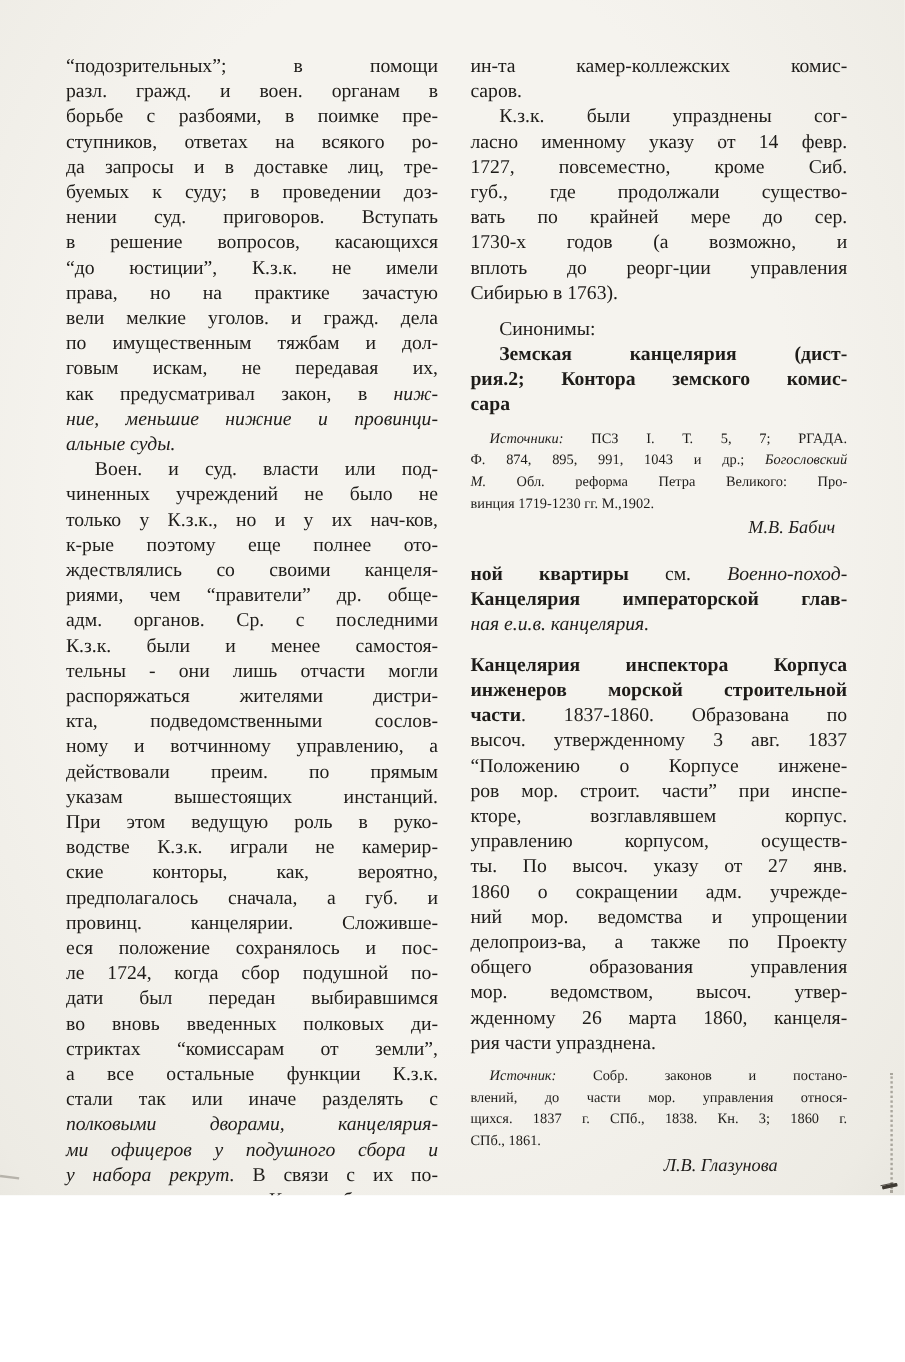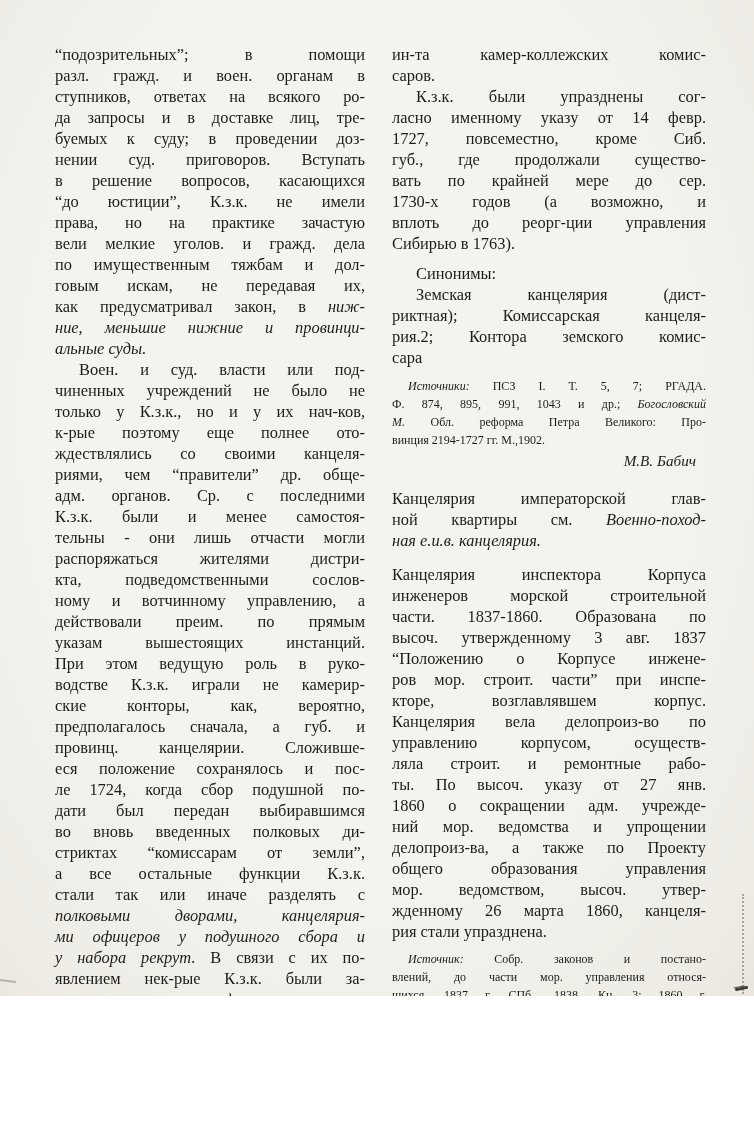--- a/index.html
+++ b/index.html
@@ -21,21 +21,21 @@
     white-space:normal;
   }
   .line.endline{text-align-last:left;}
   .line.indent{text-indent:24px;}
   .block.small .line{font-size:12px;line-height:18px;}
   .block.small .line.indent{text-indent:16px;}
   .block.byline .line{
     font-size:15.2px;line-height:20px;font-style:italic;
     text-align:left;text-align-last:right;
   }
-  .line b{font-weight:normal;}
+  .line b{font-weight:bold;}
   .line i{}
   .page-number{
     position:absolute;left:318px;top:1061px;width:64px;
     font-size:20px;text-align:left;
   }
   
   .artifact{position:absolute;pointer-events:none;}
   .edge-dotted-line{
     right:10px;bottom:2px;height:100px;width:0;
     border-left:2px dotted #8d897f;opacity:.7;
@@ -61,20 +61,21 @@
   }
 </style>
 </head>
 <body>
 
 <div class="page">
   <div class="col col-left">
       <div class="block body">
         <div class="line">“подозрительных”; в помощи</div>
         <div class="line">разл. гражд. и воен. органам в</div>
+        <div class="line">борьбе с разбоями, в поимке пре-</div>
         <div class="line">ступников, ответах на всякого ро-</div>
         <div class="line">да запросы и в доставке лиц, тре-</div>
         <div class="line">буемых к суду; в проведении доз-</div>
         <div class="line">нении суд. приговоров. Вступать</div>
         <div class="line">в решение вопросов, касающихся</div>
         <div class="line">“до юстиции”, К.з.к. не имели</div>
         <div class="line">права, но на практике зачастую</div>
         <div class="line">вели мелкие уголов. и гражд. дела</div>
         <div class="line">по имущественным тяжбам и дол-</div>
         <div class="line">говым искам, не передавая их,</div>
@@ -130,57 +131,54 @@
         <div class="line">вать по крайней мере до сер.</div>
         <div class="line">1730-х годов (а возможно, и</div>
         <div class="line">вплоть до реорг-ции управления</div>
         <div class="line endline">Сибирью в 1763).</div>
       </div>
       <div class="block body" style="margin-top: 9px;">
         <div class="line endline indent">Синонимы:</div>
       </div>
       <div class="block body">
         <div class="line indent"><b>Земская канцелярия (дист-</b></div>
-        <div class="line"><b>риктная); Комиссарская канцеля-</b></div>
         <div class="line"><b>рия.2; Контора земского комис-</b></div>
         <div class="line endline"><b>сара</b></div>
       </div>
       <div class="block small" style="margin-top: 9px;">
         <div class="line indent"><i>Источники:</i> ПСЗ I. Т. 5, 7; РГАДА.</div>
         <div class="line">Ф. 874, 895, 991, 1043 и др.; <i>Богословский</i></div>
         <div class="line"><i>М.</i> Обл. реформа Петра Великого: Про-</div>
-        <div class="line endline">винция 2194-1727 гг. М.,1902.</div>
+        <div class="line endline">винция 1719-1230 гг. М.,1902.</div>
       </div>
       <div class="block byline" style="margin-top: 2px; padding-right: 10px;">
         <div class="line endline">М.В. Бабич</div>
       </div>
       <div class="block body" style="margin-top: 17px;">
+        <div class="line"><b>ной квартиры</b> см. <i>Военно-поход-</i></div>
         <div class="line"><b>Канцелярия императорской глав-</b></div>
-        <div class="line"><b>ной квартиры</b> см. <i>Военно-поход-</i></div>
         <div class="line endline"><i>ная е.и.в. канцелярия.</i></div>
       </div>
       <div class="block body" style="margin-top: 13px;">
         <div class="line"><b>Канцелярия инспектора Корпуса</b></div>
         <div class="line"><b>инженеров морской строительной</b></div>
         <div class="line"><b>части</b>. 1837-1860. Образована по</div>
         <div class="line">высоч. утвержденному 3 авг. 1837</div>
         <div class="line">“Положению о Корпусе инжене-</div>
         <div class="line">ров мор. строит. части” при инспе-</div>
         <div class="line">кторе, возглавлявшем корпус.</div>
-        <div class="line">Канцелярия вела делопроиз-во по</div>
         <div class="line">управлению корпусом, осуществ-</div>
-        <div class="line">ляла строит. и ремонтные рабо-</div>
         <div class="line">ты. По высоч. указу от 27 янв.</div>
         <div class="line">1860 о сокращении адм. учрежде-</div>
         <div class="line">ний мор. ведомства и упрощении</div>
         <div class="line">делопроиз-ва, а также по Проекту</div>
         <div class="line">общего образования управления</div>
         <div class="line">мор. ведомством, высоч. утвер-</div>
         <div class="line">жденному 26 марта 1860, канцеля-</div>
-        <div class="line endline">рия стали упразднена.</div>
+        <div class="line endline">рия части упразднена.</div>
       </div>
       <div class="block small" style="margin-top: 8px;">
         <div class="line indent"><i>Источник:</i> Собр. законов и постано-</div>
         <div class="line">влений, до части мор. управления относя-</div>
         <div class="line">щихся. 1837 г. СПб., 1838. Кн. 3; 1860 г.</div>
         <div class="line endline">СПб., 1861.</div>
       </div>
       <div class="block byline" style="margin-top: 3px; padding-right: 58px;">
         <div class="line endline">Л.В. Глазунова</div>
       </div>

